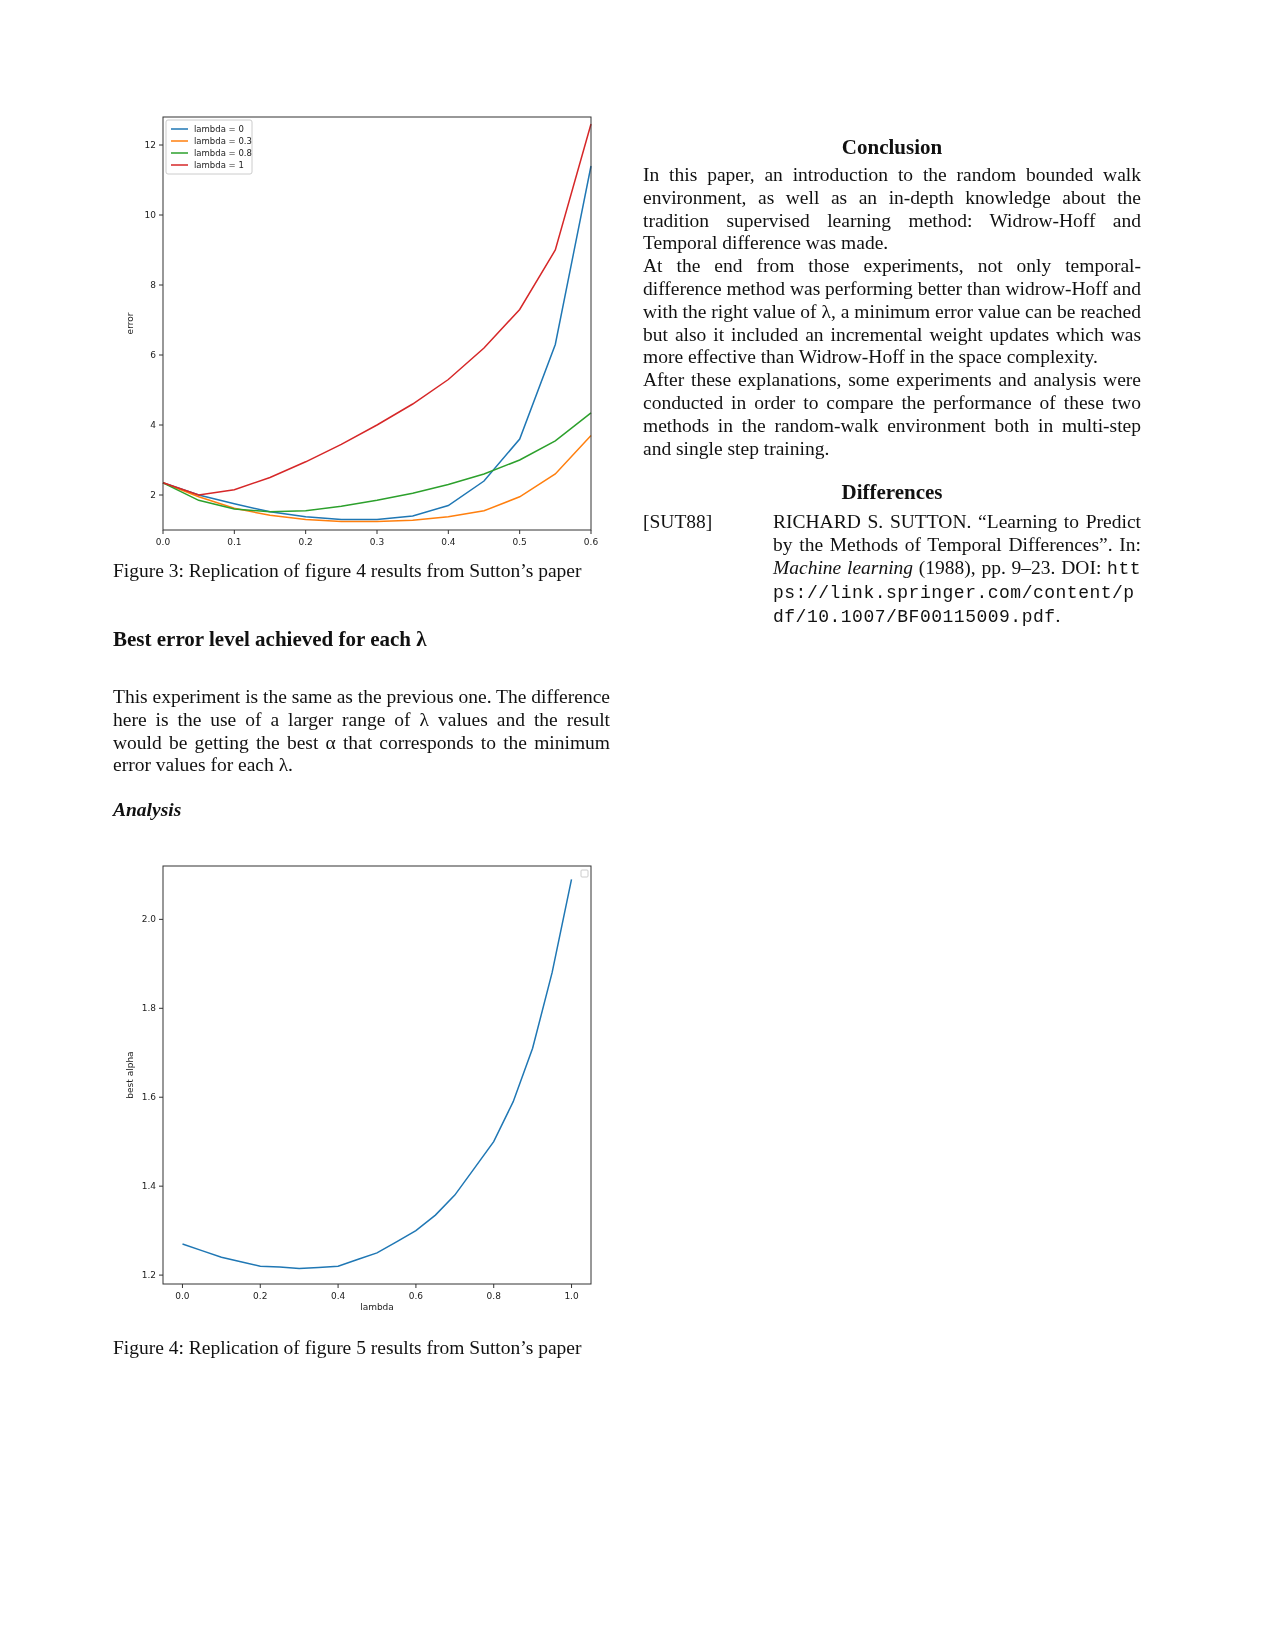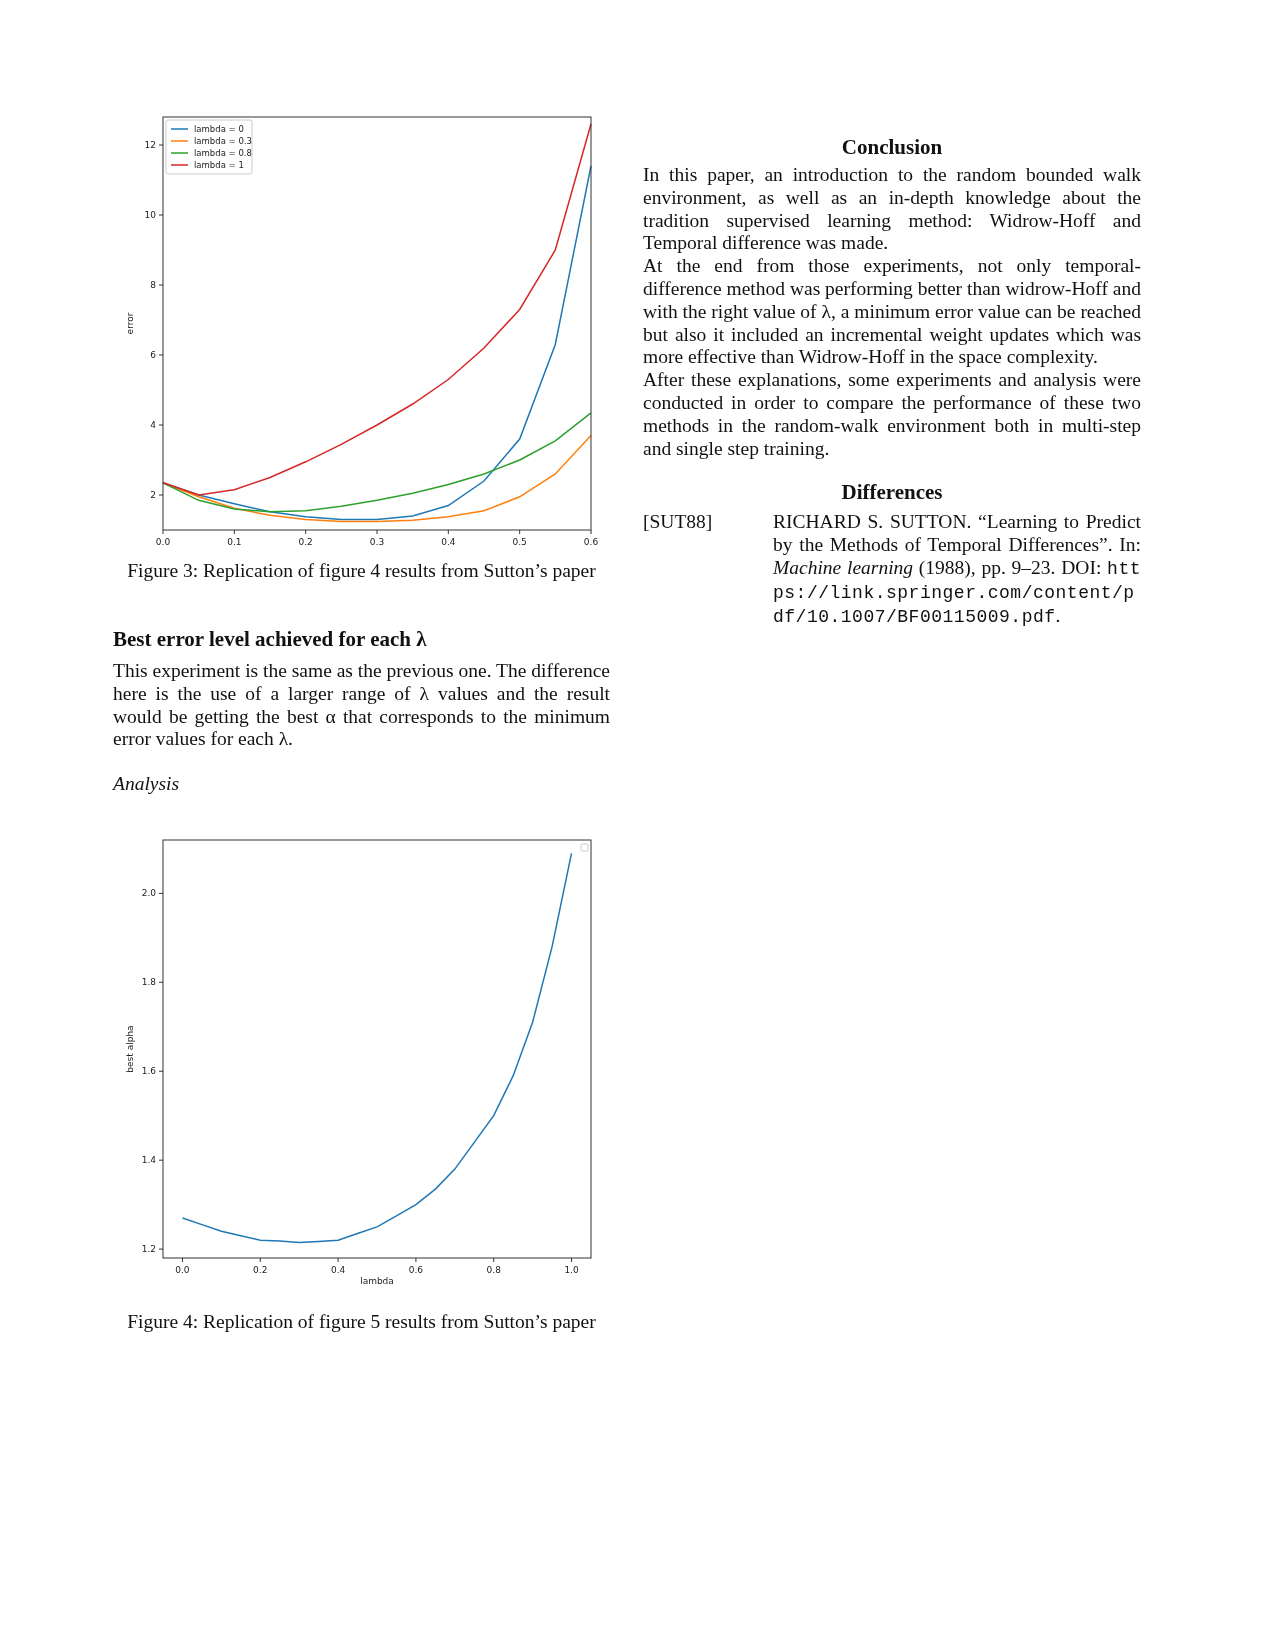--- a/index.html
+++ b/index.html
@@ -1,25 +1,25 @@
 <!DOCTYPE html>
 <html><head>
 <meta charset="utf-8">
 <style>
   html, body { margin: 0; padding: 0; background: #ffffff; }
   body { width: 1275px; height: 1650px; position: relative; overflow: hidden;
          font-family: "Liberation Serif", "DejaVu Serif", serif; color: #111; }
   .col-left { position: absolute; left: 113px; top: 105px; width: 497px; }
   .col-right { position: absolute; left: 643px; top: 105px; width: 498px; margin-top: 26px; }
   .figure { position: relative; }
-  .caption { font-size: 19.5px; line-height: 24px; text-align: center; margin: 0; }
+  .caption { font-size: 19.5px; line-height: 24px; margin: 0; }
   h2.section { font-size: 21px; font-weight: bold; margin: 0; text-align: center; }
   h3.subsec { font-size: 21px; font-weight: bold; margin: 0; }
   p.body { font-size: 19.5px; line-height: 22.8px; text-align: justify; margin: 0; hyphens: auto; }
-  .para-head { font-weight: normal; font-style: italic; font-size: 19.5px; line-height: 22.8px; }
+  .para-head { font-weight: bold; font-style: italic; font-size: 19.5px; line-height: 22.8px; }
   .ref { display: flex; font-size: 19.5px; line-height: 22.8px; margin: 0 0 2px 0; gap: 36px; }
   .ref .key { width: 94px; flex: 0 0 94px; }
   .ref .txt { flex: 1; text-align: justify; }
   .mono { font-family: "Liberation Mono", "DejaVu Sans Mono", monospace; font-size: 18px; letter-spacing: 0.5px; }
   .sc { font-variant: small-caps; }
   svg text { font-family: "DejaVu Sans", "Liberation Sans", sans-serif; fill: #222; }
 </style>
 </head>
 <body>
 
@@ -66,21 +66,21 @@
         <text x="81" y="39" font-size="8.5">lambda = 0.3</text>
         <line x1="58" y1="48" x2="75" y2="48" stroke="#2ca02c" stroke-width="1.5"></line>
         <text x="81" y="51" font-size="8.5">lambda = 0.8</text>
         <line x1="58" y1="60" x2="75" y2="60" stroke="#d62728" stroke-width="1.5"></line>
         <text x="81" y="63" font-size="8.5">lambda = 1</text>
       </svg>
   </div>
   <p class="caption" style="margin-top:10px">Figure 3: Replication of figure 4 results from Sutton’s paper</p>
 
   <h3 class="subsec" style="margin-top:44px">Best error level achieved for each λ</h3>
-  <p class="body" style="margin-top:8px">This experiment is the same as the previous one. The difference here is the use of a larger range of λ values and the result would be getting the best α that corresponds to the minimum error values for each λ.</p>
+  <p class="body" style="margin-top:34px">This experiment is the same as the previous one. The difference here is the use of a larger range of λ values and the result would be getting the best α that corresponds to the minimum error values for each λ.</p>
 
   <div style="margin-top:22px">
     <div class="para-head">Analysis</div>
   </div>
 
   <div class="figure" style="margin-top:34px">
     <svg id="chart2" width="497" height="460" viewBox="0 0 497 460">
         <polyline points="69.5,388.0 88.9,394.6 108.4,401.3 127.8,405.8 147.3,410.2 166.7,411.1 186.2,412.4 205.6,411.5 225.1,410.2 244.5,403.5 264.0,396.9 283.5,385.8 302.9,374.6 322.4,359.1 341.8,339.1 361.3,312.4 380.7,285.7 400.2,245.7 419.6,192.3 439.1,116.7 458.5,23.3" fill="none" stroke="#1f77b4" stroke-width="1.5"></polyline>
         <rect x="50" y="10" width="428" height="418" fill="none" stroke="#333" stroke-width="1"></rect>
         <line x1="69.45454545454545" y1="428" x2="69.45454545454545" y2="432" stroke="#333"></line>

